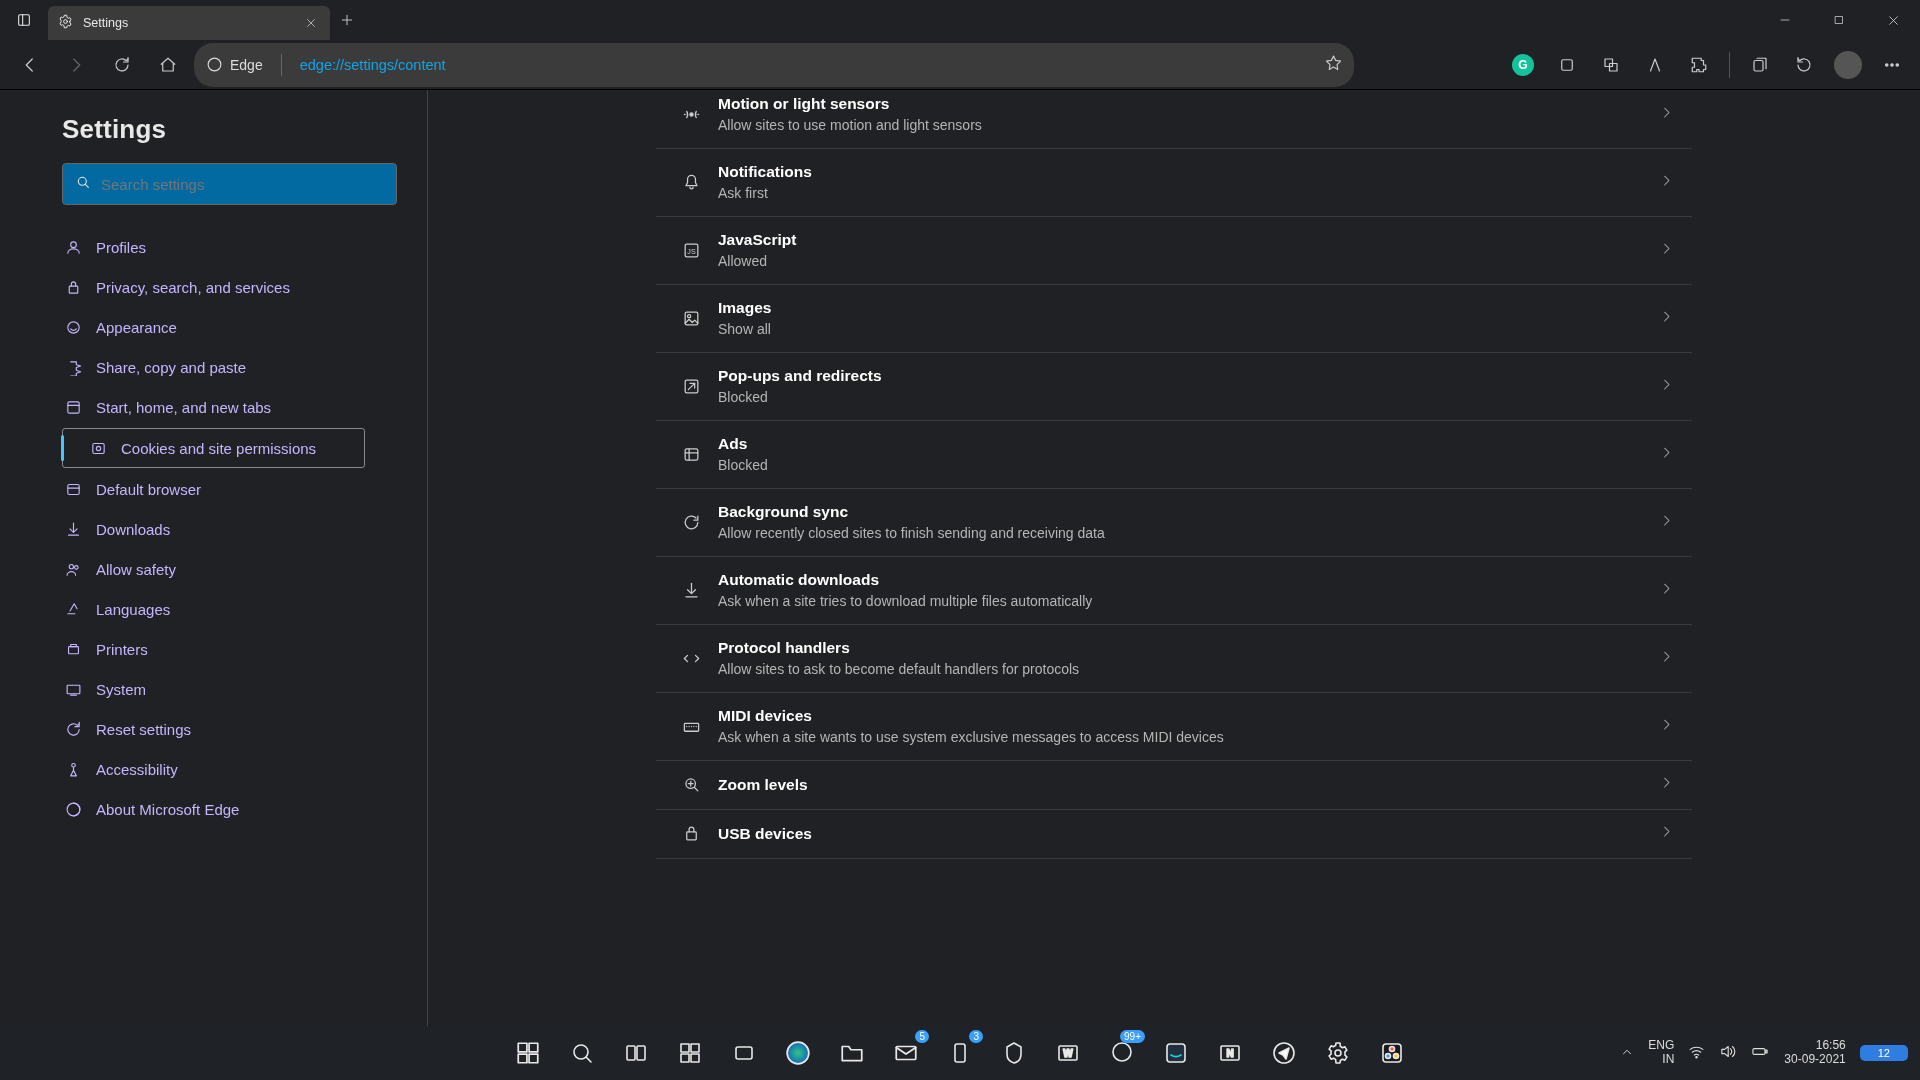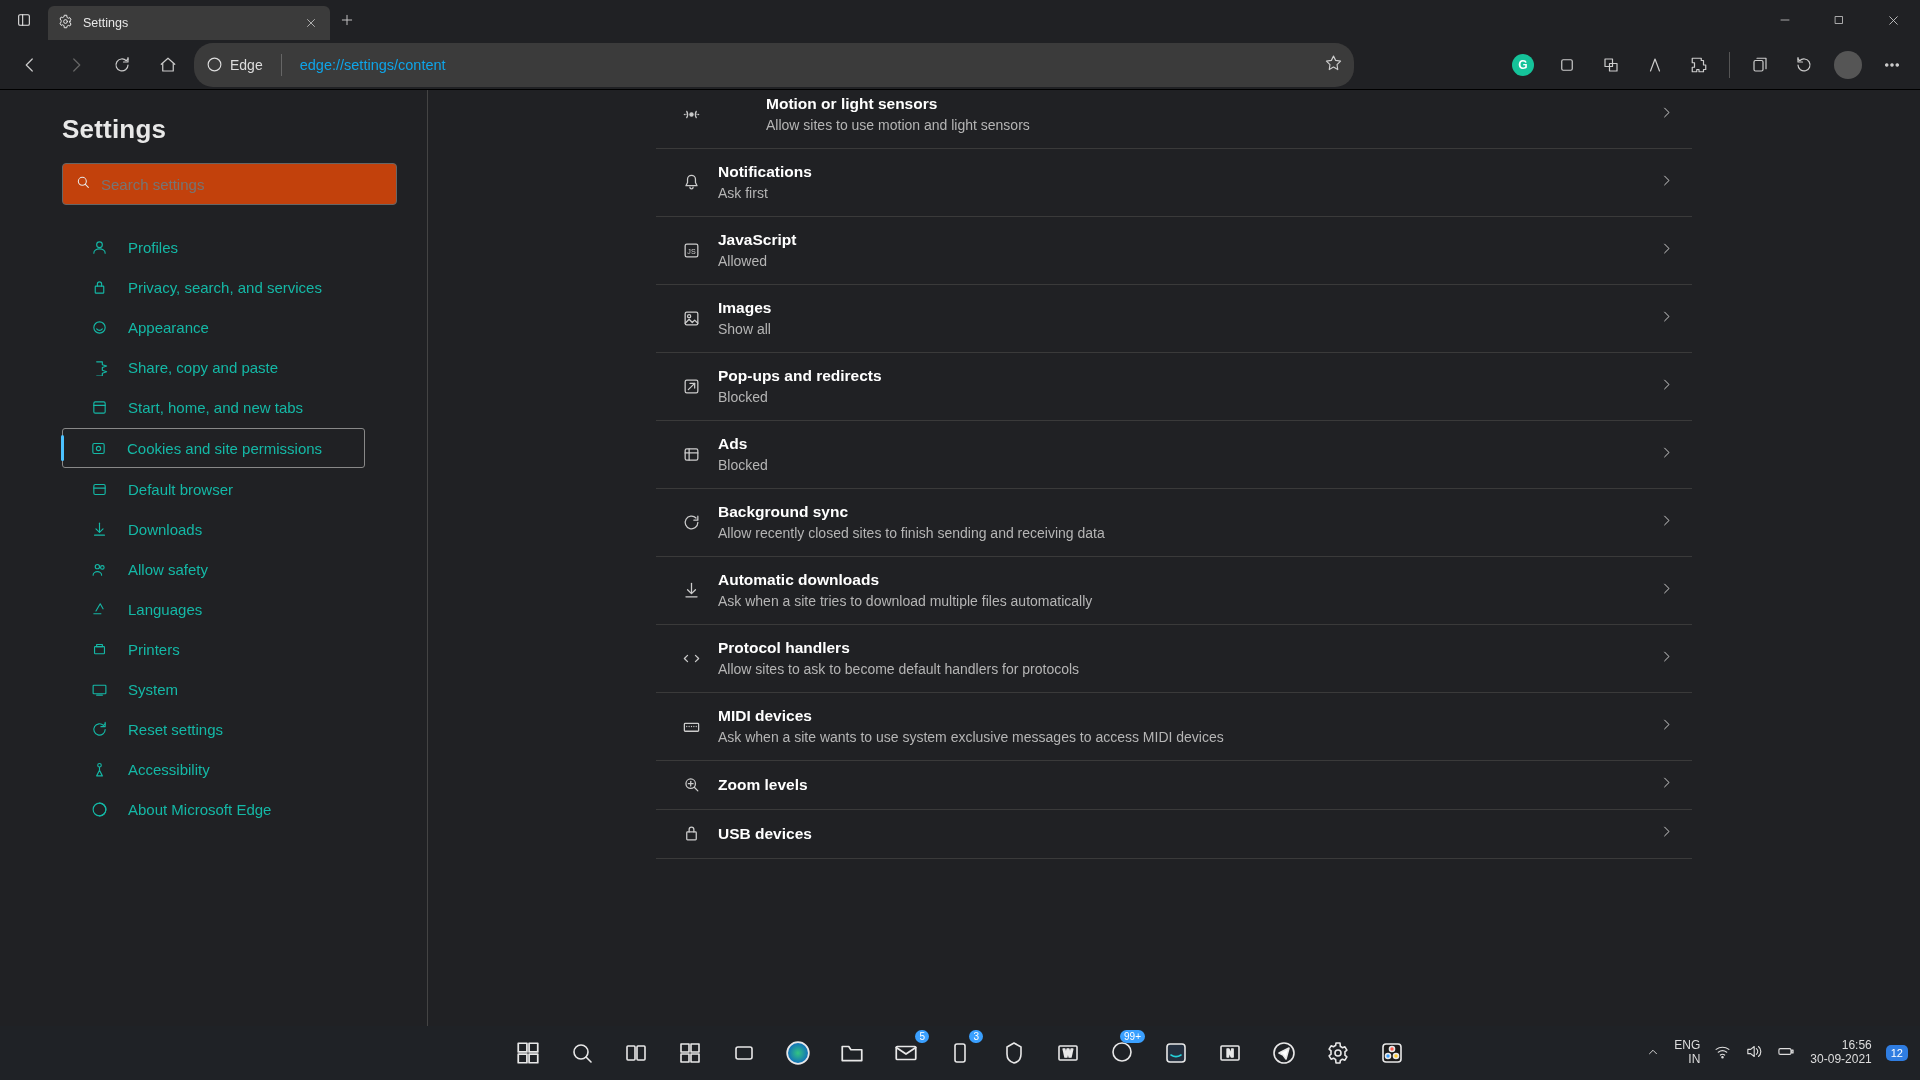--- a/index.html
+++ b/index.html
@@ -27,47 +27,47 @@
 .toolbar-right { margin-left:auto; display:flex; align-items:center; gap:8px; }
 .tbicon { width:36px; height:36px; display:flex; justify-content:center; align-items:center; color:#ccc; position:relative; }
 .grammarly { width:22px; height:22px; border-radius:50%; background:#15c39a; display:flex; align-items:center; justify-content:center; color:#fff; font-weight:bold; font-size:12px; }
 .profile-avatar { width:28px; height:28px; border-radius:50%; background:#555; }
 .vsep { width:1px; height:26px; background:#555; margin:0 4px; }
 
 
 .content { display:flex; height: calc(100% - 40px - 50px - 54px); }
 .sidebar { width: 428px; padding: 24px 0 0 0; border-right:1px solid #444; }
 .sidebar h1 { font-size:26px; font-weight:700; margin: 0 0 18px 62px; letter-spacing:0.2px; }
-.search-wrap { margin: 0 0 22px 62px; width: 335px; height:42px; background:#c2410c; border:1px solid #666; border-radius:4px; display:flex; align-items:center; padding:0 12px; gap:10px; }
+.search-wrap { margin: 0 0 22px 62px; width: 335px; height:42px; background:#0369a1; border:1px solid #666; border-radius:4px; display:flex; align-items:center; padding:0 12px; gap:10px; }
 .search-wrap input { background:transparent; border:none; outline:none; color:#ccc; font-size:15px; flex:1; }
-.side-item { display:flex; align-items:center; gap:20px; font-size:15px; color:#14b8a6; padding: 10px 0 10px 90px; height:40px; cursor:default; position:relative; }
+.side-item { display:flex; align-items:center; gap:14px; font-size:15px; color:#c4b5fd; padding: 10px 0 10px 64px; height:40px; cursor:default; position:relative; }
 .side-item.active { border:1px solid #888; border-radius:3px; margin:1px 62px 1px 62px; padding-left: 26px; }
 .side-item.active::before { content:""; position:absolute; left:-2px; top:6px; bottom:6px; width:3px; background:#4cc2ff; border-radius:2px; }
 .side-icon { width:18px; display:flex; justify-content:center; }
 .side-icon svg { width:17px; height:17px; }
 
 .main { flex:1; overflow:hidden; }
 .main-inner { margin: 0 auto; width: 1036px; }
 .row { display:flex; align-items:center; padding: 14px 18px 15px 18px; border-bottom:1px solid #3a3a3a; cursor:default; }
-.row:first-child { padding-top:5px;gap:48px; }
+.row:first-child { padding-top:5px; }
 .row-icon { width:34px; display:flex; justify-content:center; color:#ccc; margin-right:10px; flex-shrink:0; }
 .row-icon svg { width:19px; height:19px; }
 .row-body { flex:1; }
 .row-title { font-size:15.5px; font-weight:600; color:#fff; }
 .row-sub { font-size:14px; color:#b5b5b5; margin-top:4px; }
 .row-chev { color:#ccc; }
 
 
 .taskbar { position:absolute; bottom:0; left:0; right:0; height:54px; background:#1f2226f0; display:flex; align-items:center; }
 .task-center { position:absolute; left:50%; transform:translateX(-50%); display:flex; align-items:center; gap:12px; }
 .tbitem { width:42px; height:42px; display:flex; justify-content:center; align-items:center; border-radius:4px; position:relative; }
 .badge { position:absolute; top:-2px; right:-2px; background:#3aa0ff; color:#fff; font-size:10px; border-radius:8px; padding:1px 4px; }
 .task-right { position:absolute; right:12px; display:flex; align-items:center; gap:14px; color:#ddd; font-size:12px; }
 .task-right .stack { display:flex; flex-direction:column; align-items:flex-end; line-height:1.15; }
-.notif-badge { background:#2f7de1; color:#fff; border-radius:5px; padding:2px 5px; font-size:11px; }
+.notif-badge { background:#2f7de1; color:#fff; border-radius:5px; padding:2px 18px; font-size:11px; }
 
 svg { stroke: currentColor; fill: none; stroke-width: 1.6; stroke-linecap: round; stroke-linejoin: round; }
 </style>
 </head>
 <body>
 
 <div class="titlebar">
   <div class="titlebar-left">
     <svg viewBox="0 0 24 24" width="16" height="16">
         <rect x="4" y="4" width="16" height="16" rx="2"></rect>

